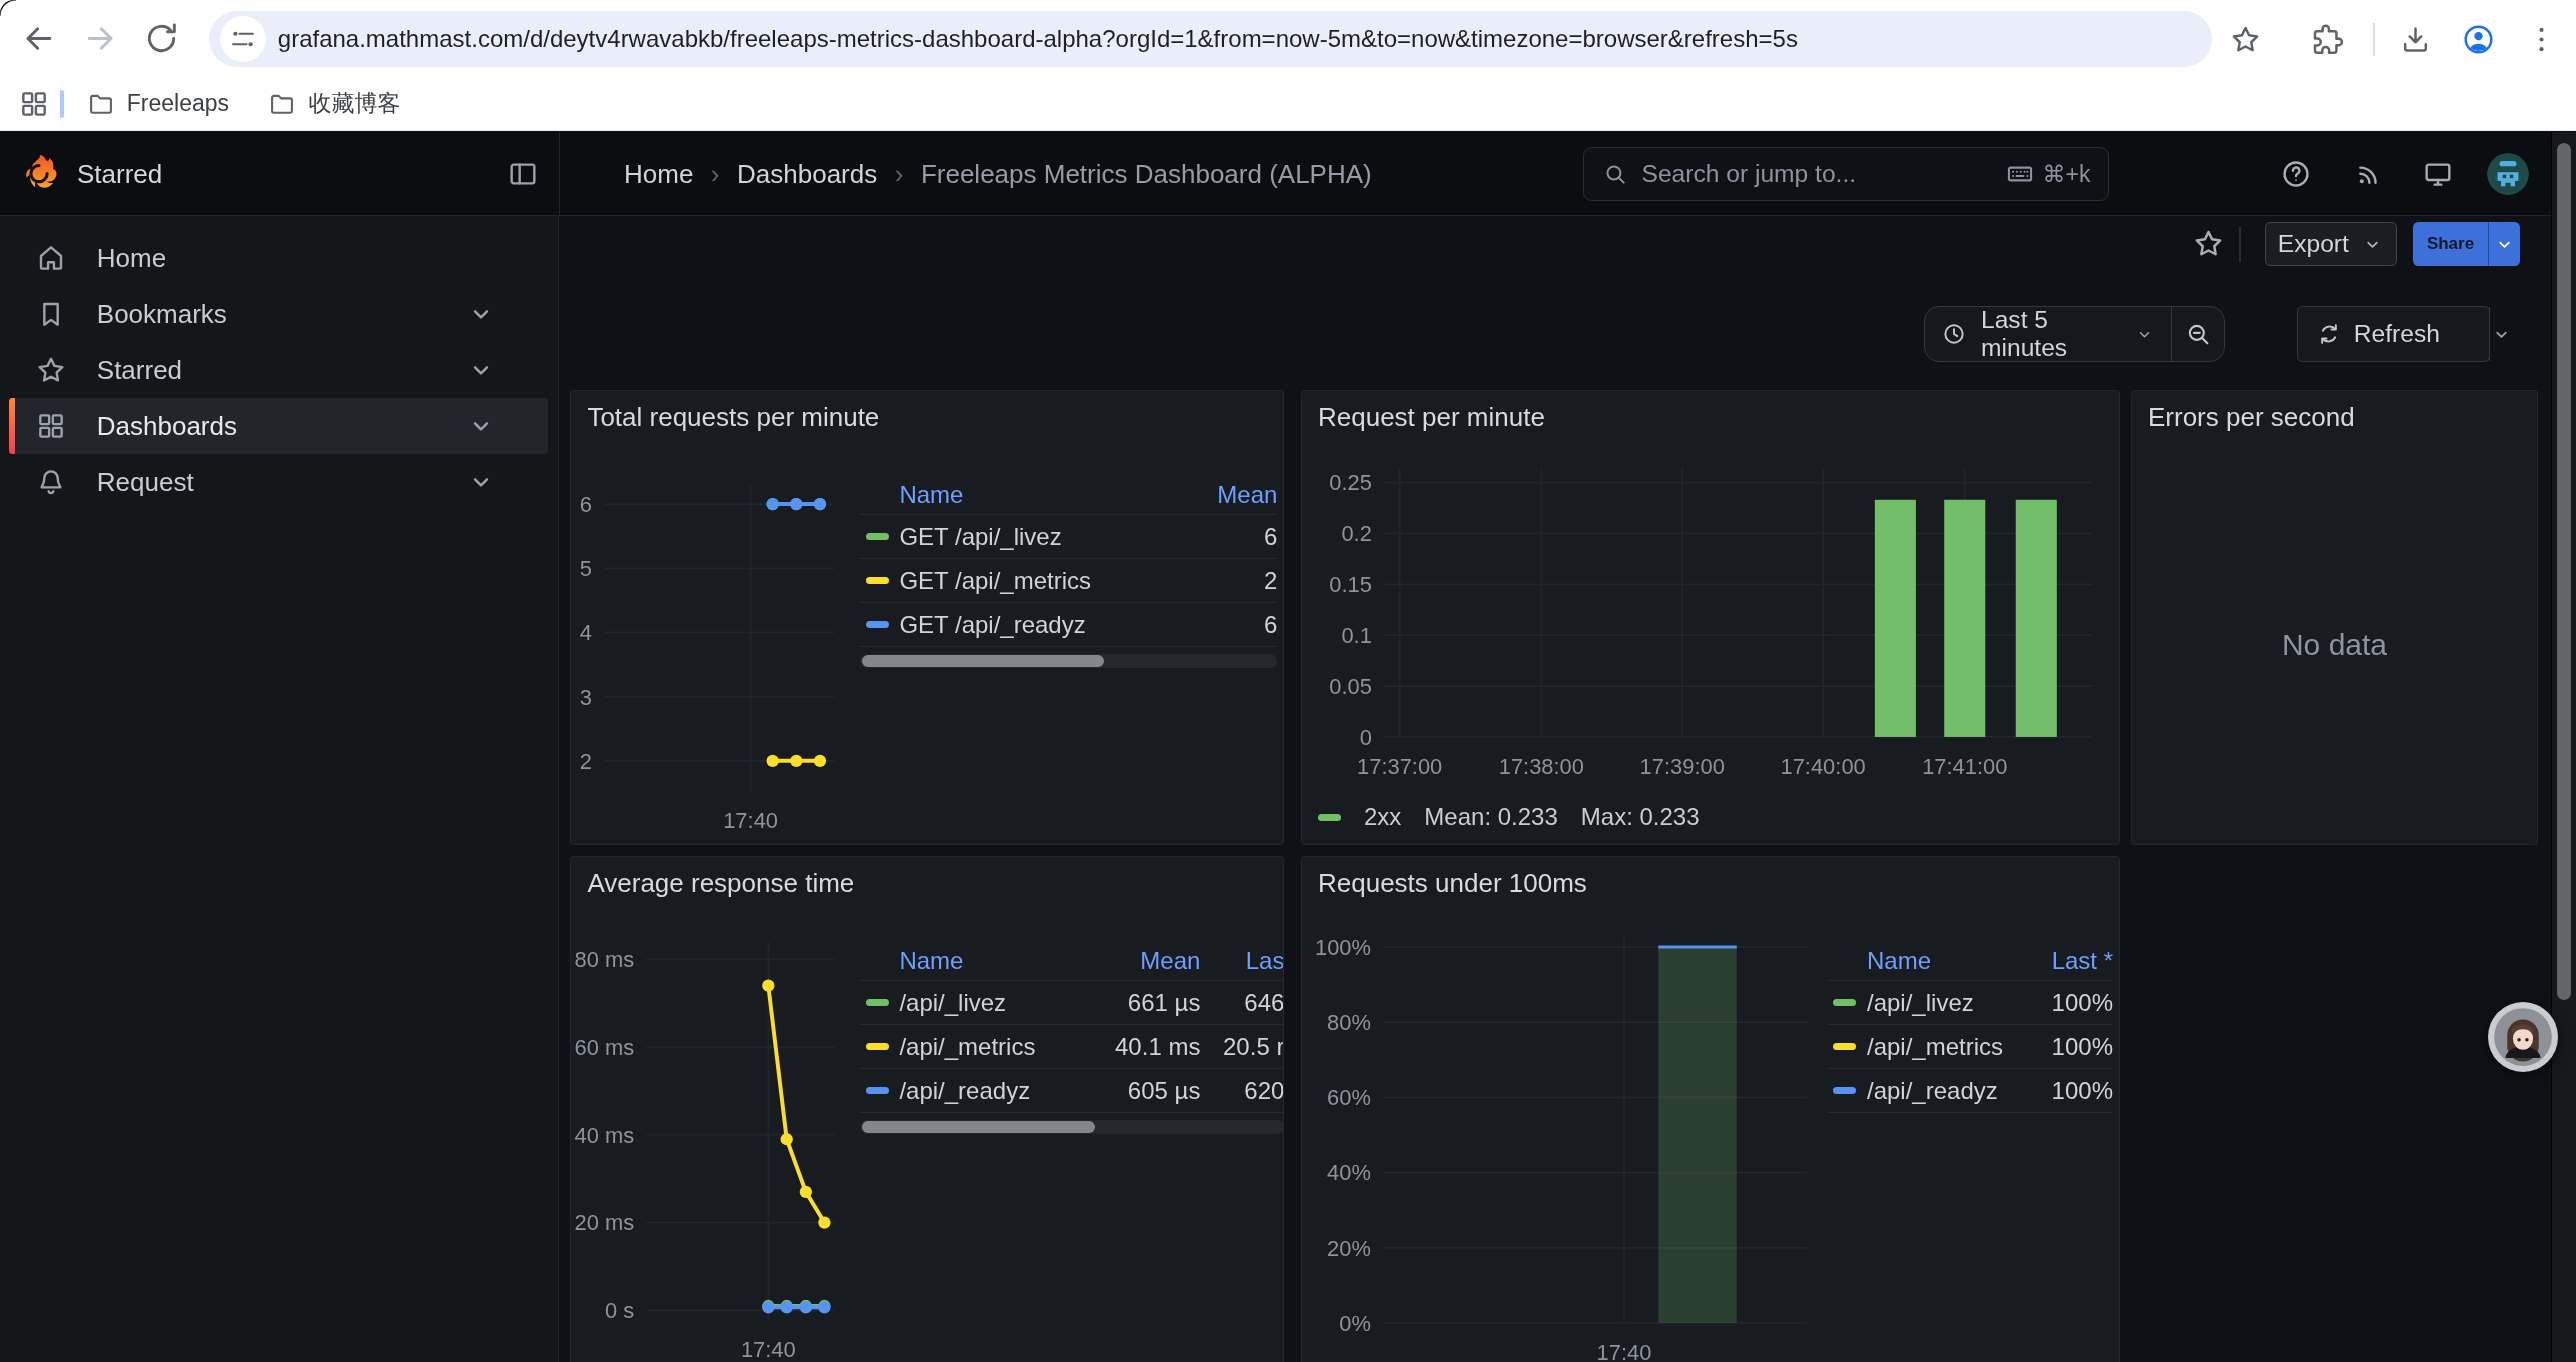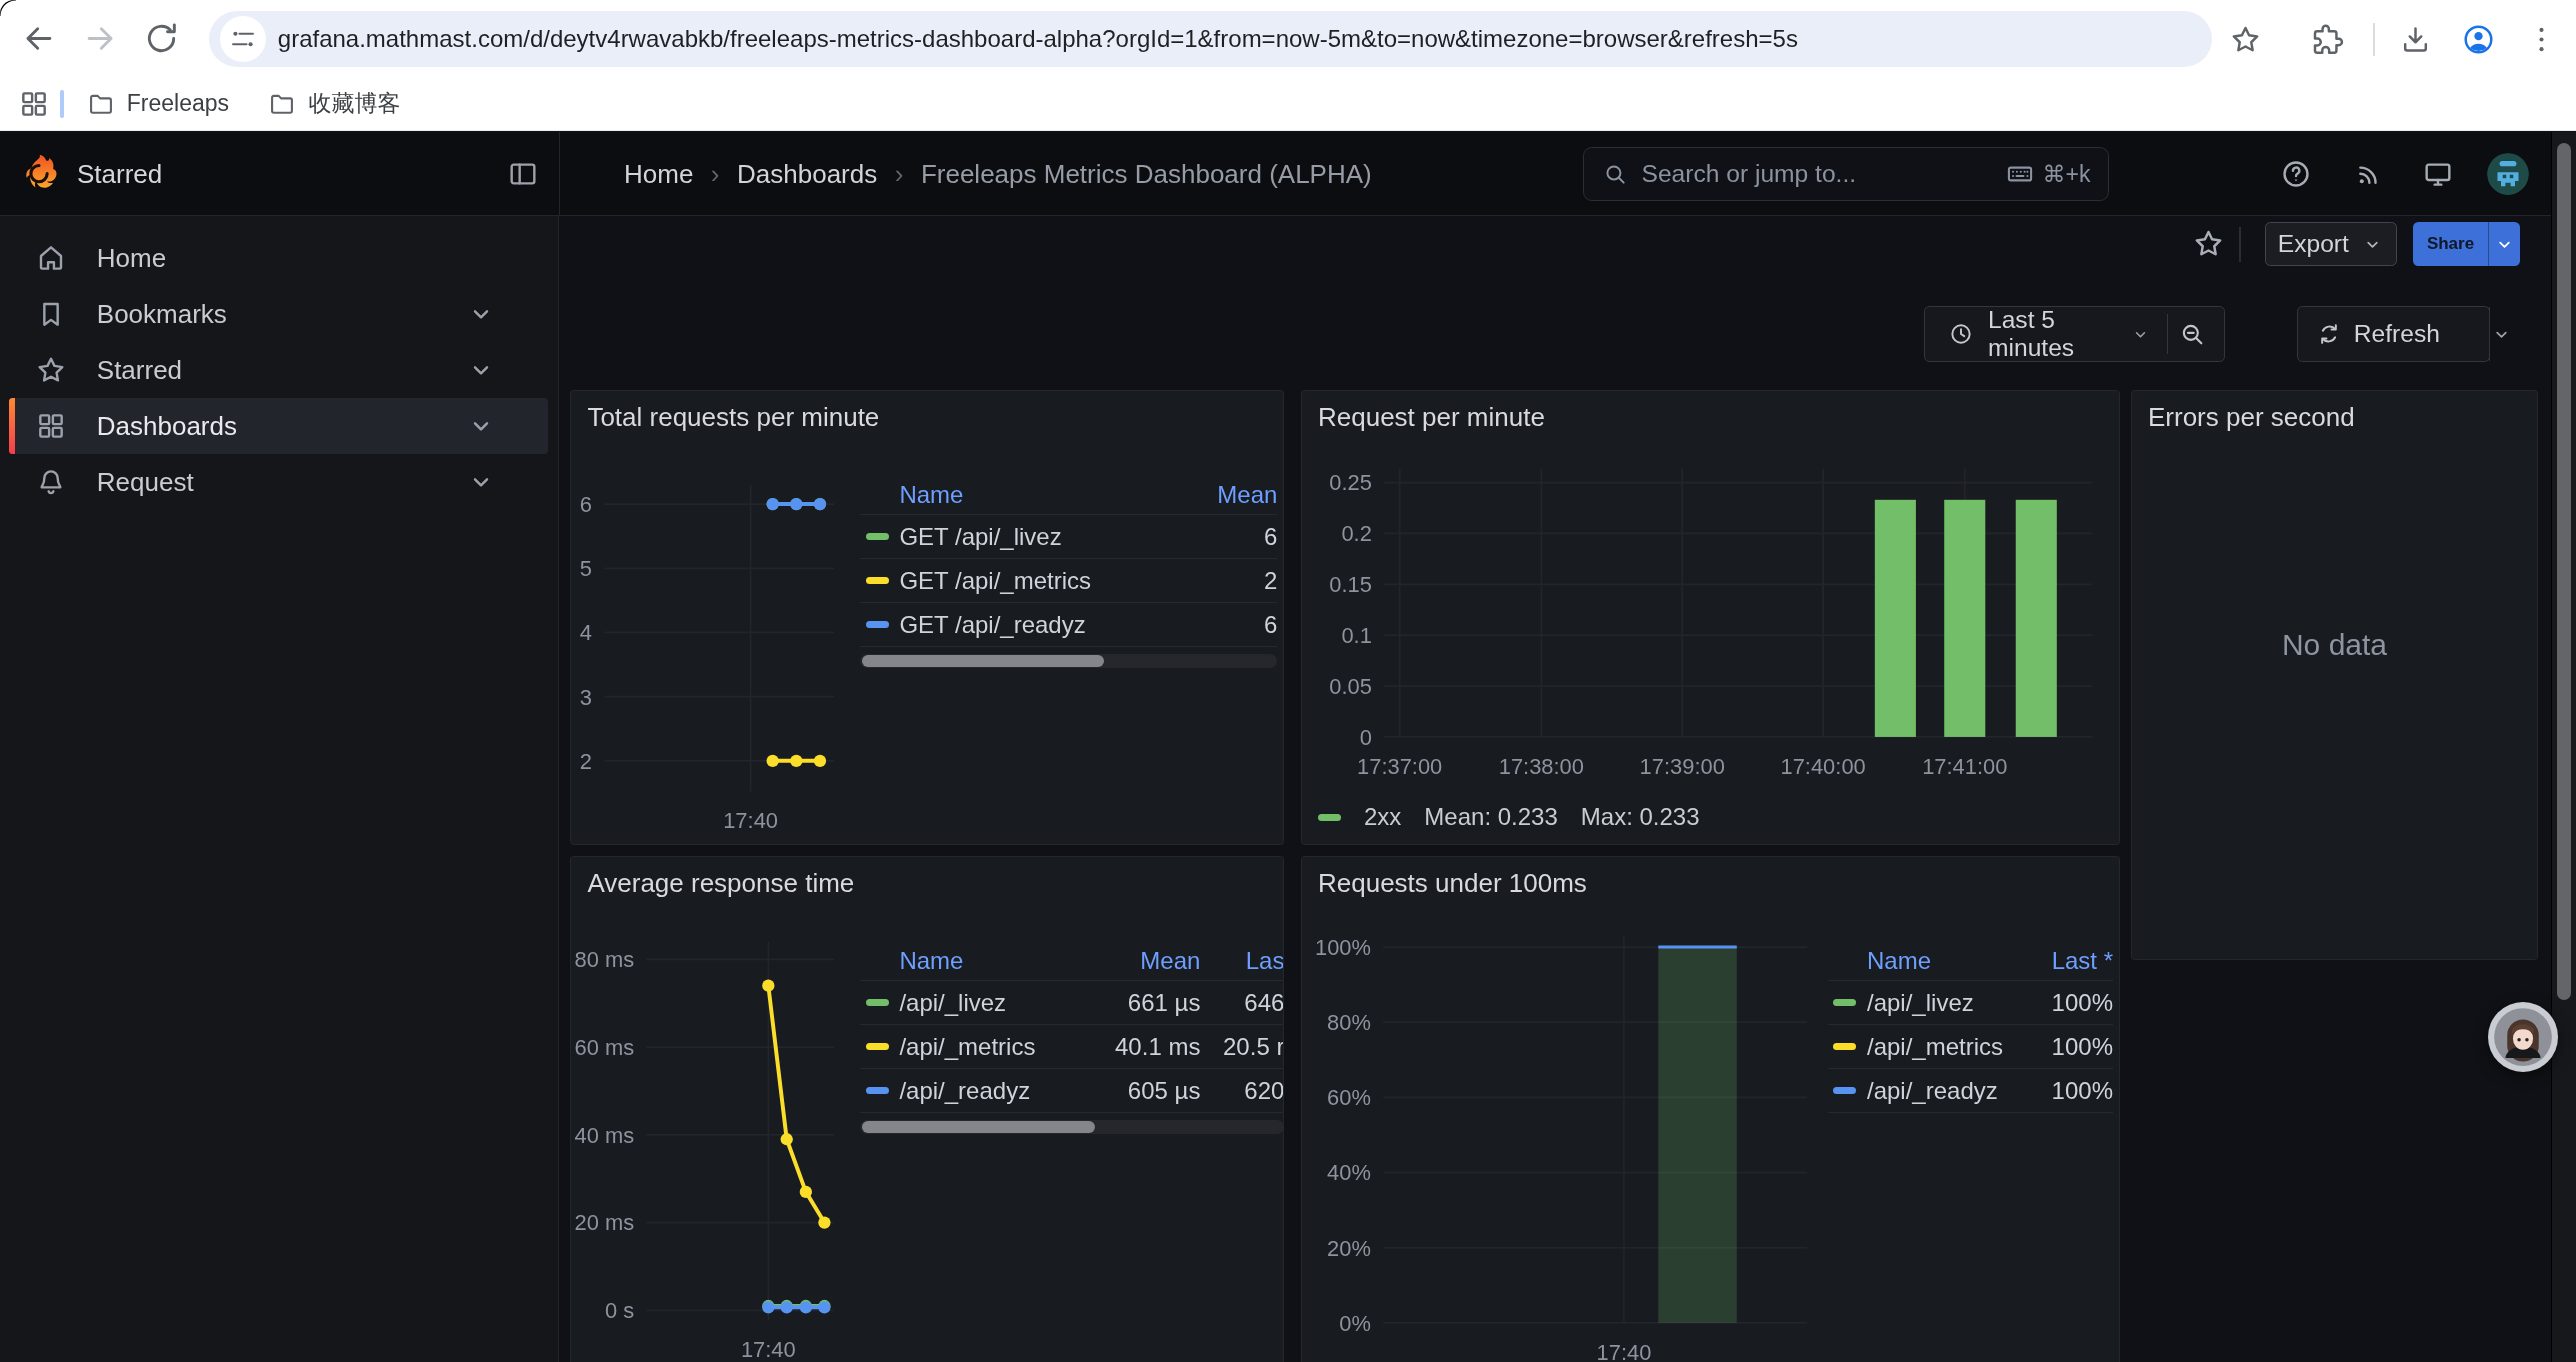--- a/index.html
+++ b/index.html
@@ -62,34 +62,34 @@
   #tb-divider { position:absolute; left:1680px; top:10.5px; width:1.8px; height:35px; background:#2a2d33; }
   .gf-btn { position:absolute; display:flex; align-items:center; justify-content:center; gap:12.3px; height:44px; border-radius:5.3px; font-size:24.6px; color:#d2d5da; background:#1b1d22; border:0.9px solid #41454d; }
   #export-btn { left:1706px; top:6.1px; width:132px; }
   .gf-btn .ic { width:23px; height:23px; color:#aeb4bc; }
   #share-group { position:absolute; left:1854px; top:6.1px; height:44px; display:flex; border-radius:5.3px; overflow:hidden; }
   #share-main { display:flex; align-items:center; justify-content:center; width:75px; background:#3d71d9; color:#0f172a; font-size:17px; font-weight:bold; }
   #share-chev { display:flex; align-items:center; justify-content:center; width:32px; background:#3d71d9; border-left:0.9px solid rgba(0,0,0,.35); color:#fff; }
   #share-chev .ic, #refresh-chev .ic { width:23px; height:23px; }
 
   .ctl { position:absolute; top:90px; height:56px; display:flex; align-items:center; background:#16181d; border:0.9px solid #33363d; border-radius:5.3px; color:#d2d5da; font-size:24.6px; }
-  #time-picker { left:1365px; width:301px; padding:7px; }
+  #time-picker { left:1365px; width:301px; padding:0;border-radius:15px; }
   #time-main { display:flex; align-items:center; gap:14px; padding:0 16px; height:100%; }
   #time-main .ic, #refresh-main .ic { width:26px; height:26px; color:#c2c6cc; }
   #time-main .chev, #refresh-main .chev { width:21px; height:21px; color:#9ca2ab; }
   #zoom-out-seg { display:flex; align-items:center; justify-content:center; width:58px; height:100%; border-left:0.9px solid #33363d; }
   #zoom-out-seg .ic { width:28px; height:28px; color:#c2c6cc; }
   #refresh-group { left:1738px; width:193px;gap:32px; }
   #refresh-main { display:flex; align-items:center; gap:12.3px; padding:0 17.5px; height:100%; }
   #refresh-chev { display:flex; align-items:center; justify-content:center; width:44px; height:100%; border-left:0.9px solid #33363d; color:#9ca2ab; }
 
   .panel { position:absolute; background:#181b20; border:0.9px solid #25272e; border-radius:3.5px; overflow:hidden; }
   #panel-0 { left:11.4px;  top:174px; width:714px; height:455px; }
   #panel-1 { left:742px; top:174px; width:819px; height:455px; }
-  #panel-2 { left:1572px;top:174px; width:407px; height:570px; }
+  #panel-2 { left:1572px;top:174px; width:407px; height:455px; }
   #panel-3 { left:11.4px;  top:640px; width:714px; height:561px; }
   #panel-4 { left:742px; top:640px; width:819px; height:561px; }
   .panel-title { position:absolute; left:16px; top:10.5px; font-size:26px; color:#d8dadf; font-weight:500; white-space:nowrap; }
   .chart { position:absolute; }
   #chart-0 { left:0; top:57px; }
   #chart-1 { left:5.3px; top:53px; }
   #chart-3 { left:0; top:53px; }
   #chart-4 { left:3.5px; top:49px; }
 
   .legend-table { position:absolute; font-size:24px; color:#cfd3da; }

